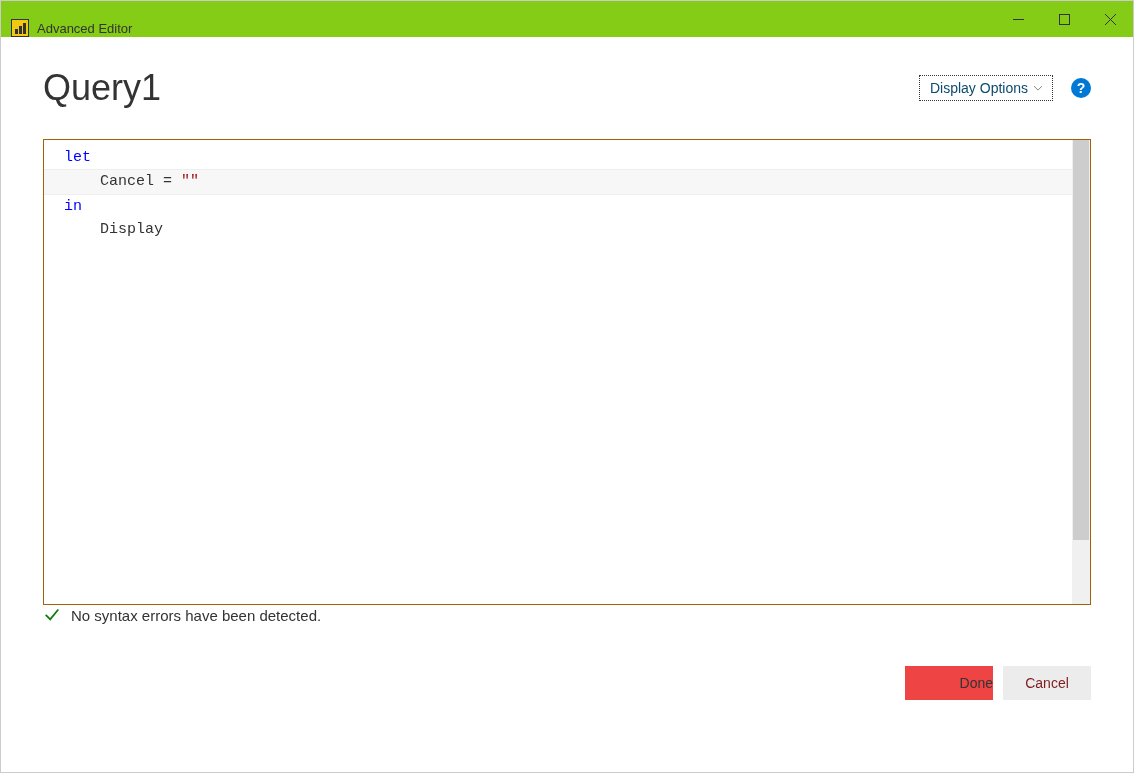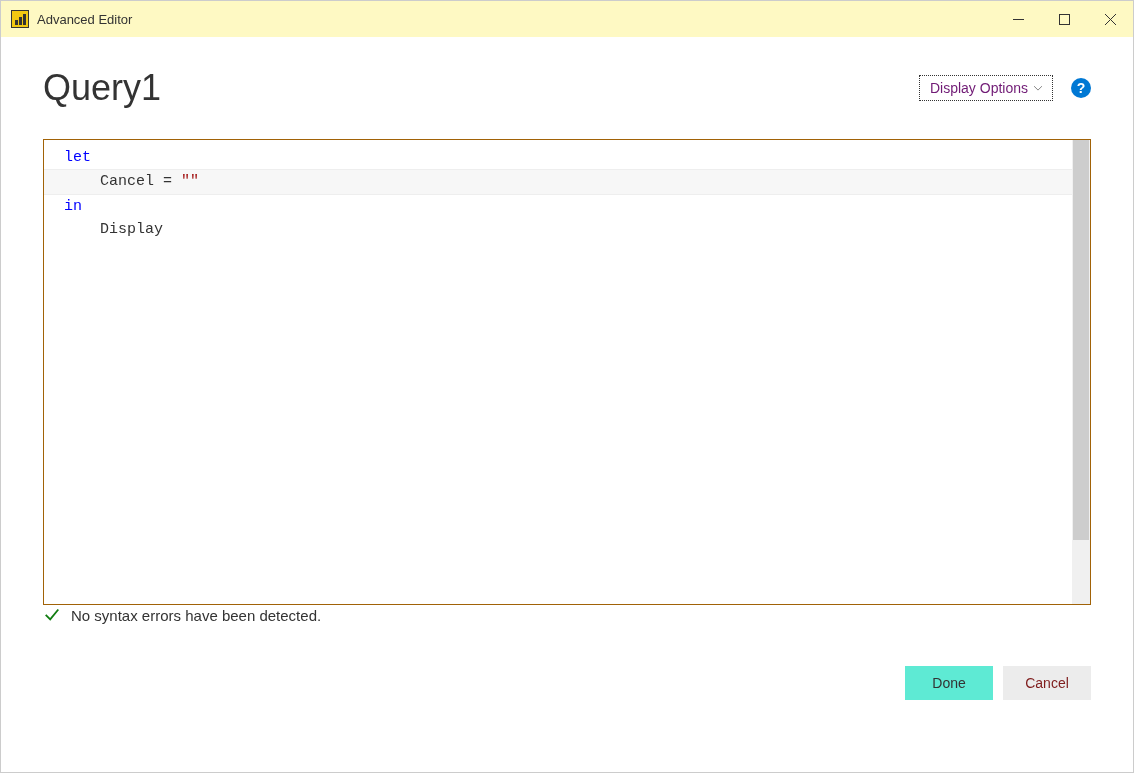--- a/index.html
+++ b/index.html
@@ -11,24 +11,24 @@
       font-family: "Segoe UI", Tahoma, Geneva, Verdana, sans-serif;
       background: #ffffff;
       width: 1134px;
       height: 773px;
       overflow: hidden;
       border: 1px solid #cccccc;
     }
     .titlebar {
       height: 36px;
       display: flex;
-      align-items: center;
+      align-items: flex-end;
       justify-content: space-between;
       padding: 0 0 0 10px;
-      background: #fef9c3;
+      background: #84cc16;
     }
     .titlebar-left {
       display: flex;
       align-items: center;
       gap: 8px;
     }
     .app-icon {
       width: 18px;
       height: 18px;
       background: #f2c811;
@@ -82,21 +82,21 @@
     }
     .header-right {
       display: flex;
       align-items: center;
       gap: 18px;
     }
     .display-options {
       border: 1px dotted #333;
       padding: 4px 10px;
       font-size: 14px;
-      color: #701a75;
+      color: #0c4a6e;
       display: flex;
       align-items: center;
       gap: 6px;
       cursor: pointer;
     }
     .chevron-down {
       width: 8px;
       height: 5px;
     }
     .help-icon {
@@ -177,22 +177,23 @@
     }
     .btn {
       min-width: 88px;
       height: 34px;
       border: none;
       font-size: 14px;
       cursor: pointer;
       font-family: inherit;
     }
     .btn-primary {
-      background: #5eead4;
-      color: #333;
+      background: #ef4444;
+      color: #333;
+      text-align: right;
     }
     .btn-secondary {
       background: #ececec;
       color: #7f1d1d;
     }
   </style>
 </head>
 <body>
 
 <div class="titlebar">

